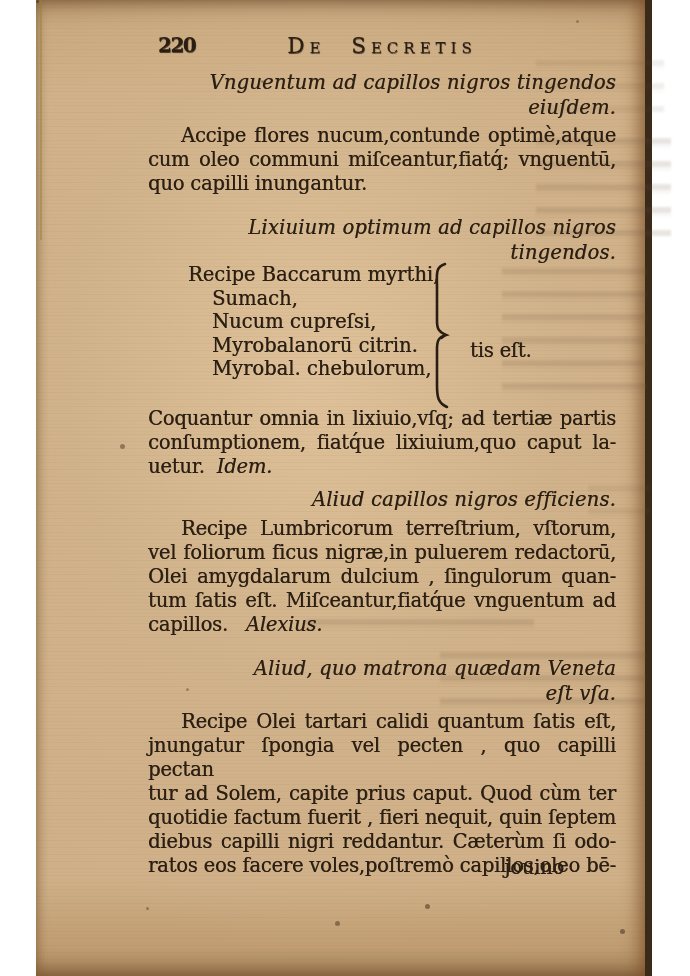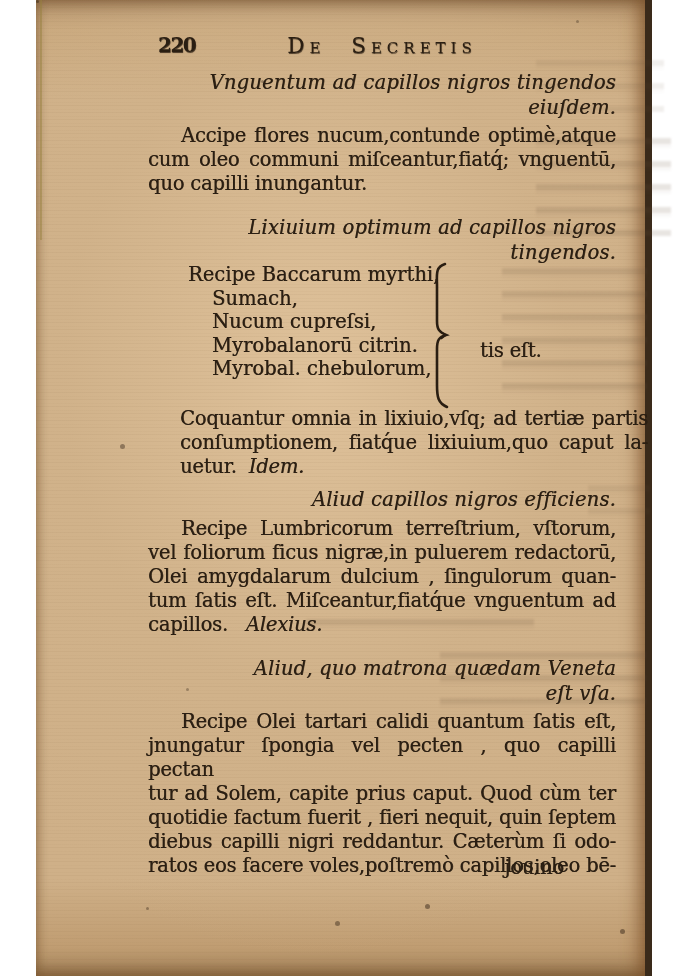--- a/index.html
+++ b/index.html
@@ -56,21 +56,21 @@
   .runtitle{text-align:center;font-variant:small-caps;font-size:21.5px;
             letter-spacing:5px;word-spacing:14px;
             text-shadow:.5px .5px .7px rgba(40,28,16,.75);}
   
   .ritem{font-size:19.5px;line-height:23.5px;white-space:nowrap;
          text-shadow:.4px .4px .6px rgba(40,28,16,.75);}
   .ritem.first{margin-left:40px;}
   .ritem.sub{margin-left:64px;}
   .brace{position:absolute;left:276px;top:-2px;}
   .note1{position:absolute;left:306px;top:52px;}
-  .note2{position:absolute;left:322px;top:76px;margin-left:10px;}
+  .note2{position:absolute;left:322px;top:76px;}
   .catch{position:absolute;right:52px;top:0;}
 </style>
 </head>
 <body>
 
 <div class="stage">
   <div class="paper">
     <div class="edge-line"></div>
     <div class="speckles"></div>
 
@@ -110,21 +110,21 @@
       <div class="ritem sub">Myrobal. chebulorum,</div>
       <div class="brace">
         <svg width="26" height="148" viewBox="0 0 26 148">
           <path d="M21,3 C11,6 13,14 13,26 L13,60 C13,68 15,71 22,74 C15,76 13,79 13,88 L13,124 C13,136 14,142 23,146" fill="none" stroke="#2a1e12" stroke-width="2.6" stroke-linecap="round"></path>
           <path d="M17,71 L22,74 L17,78" fill="none" stroke="#2a1e12" stroke-width="1.6"></path>
         </svg>
       </div>
       <div class="line note2">tis eſt.</div>
     </div>
 
-    <div class="col" style="top:407px;margin-left:32px;">
+    <div class="col" style="top:407px;">
       <div class="line just">Coquantur omnia in lixiuio,vſq; ad tertiæ partis</div>
       <div class="line just">conſumptionem, fiatq́ue lixiuium,quo caput la-</div>
       <div class="line"><span>uetur.</span>&nbsp; <span class="attr">Idem.</span></div>
     </div>
 
     <div class="col" style="top:487px;">
       <div class="heading">Aliud capillos nigros efficiens.</div>
     </div>
 
     <div class="col" style="top:517px;">

